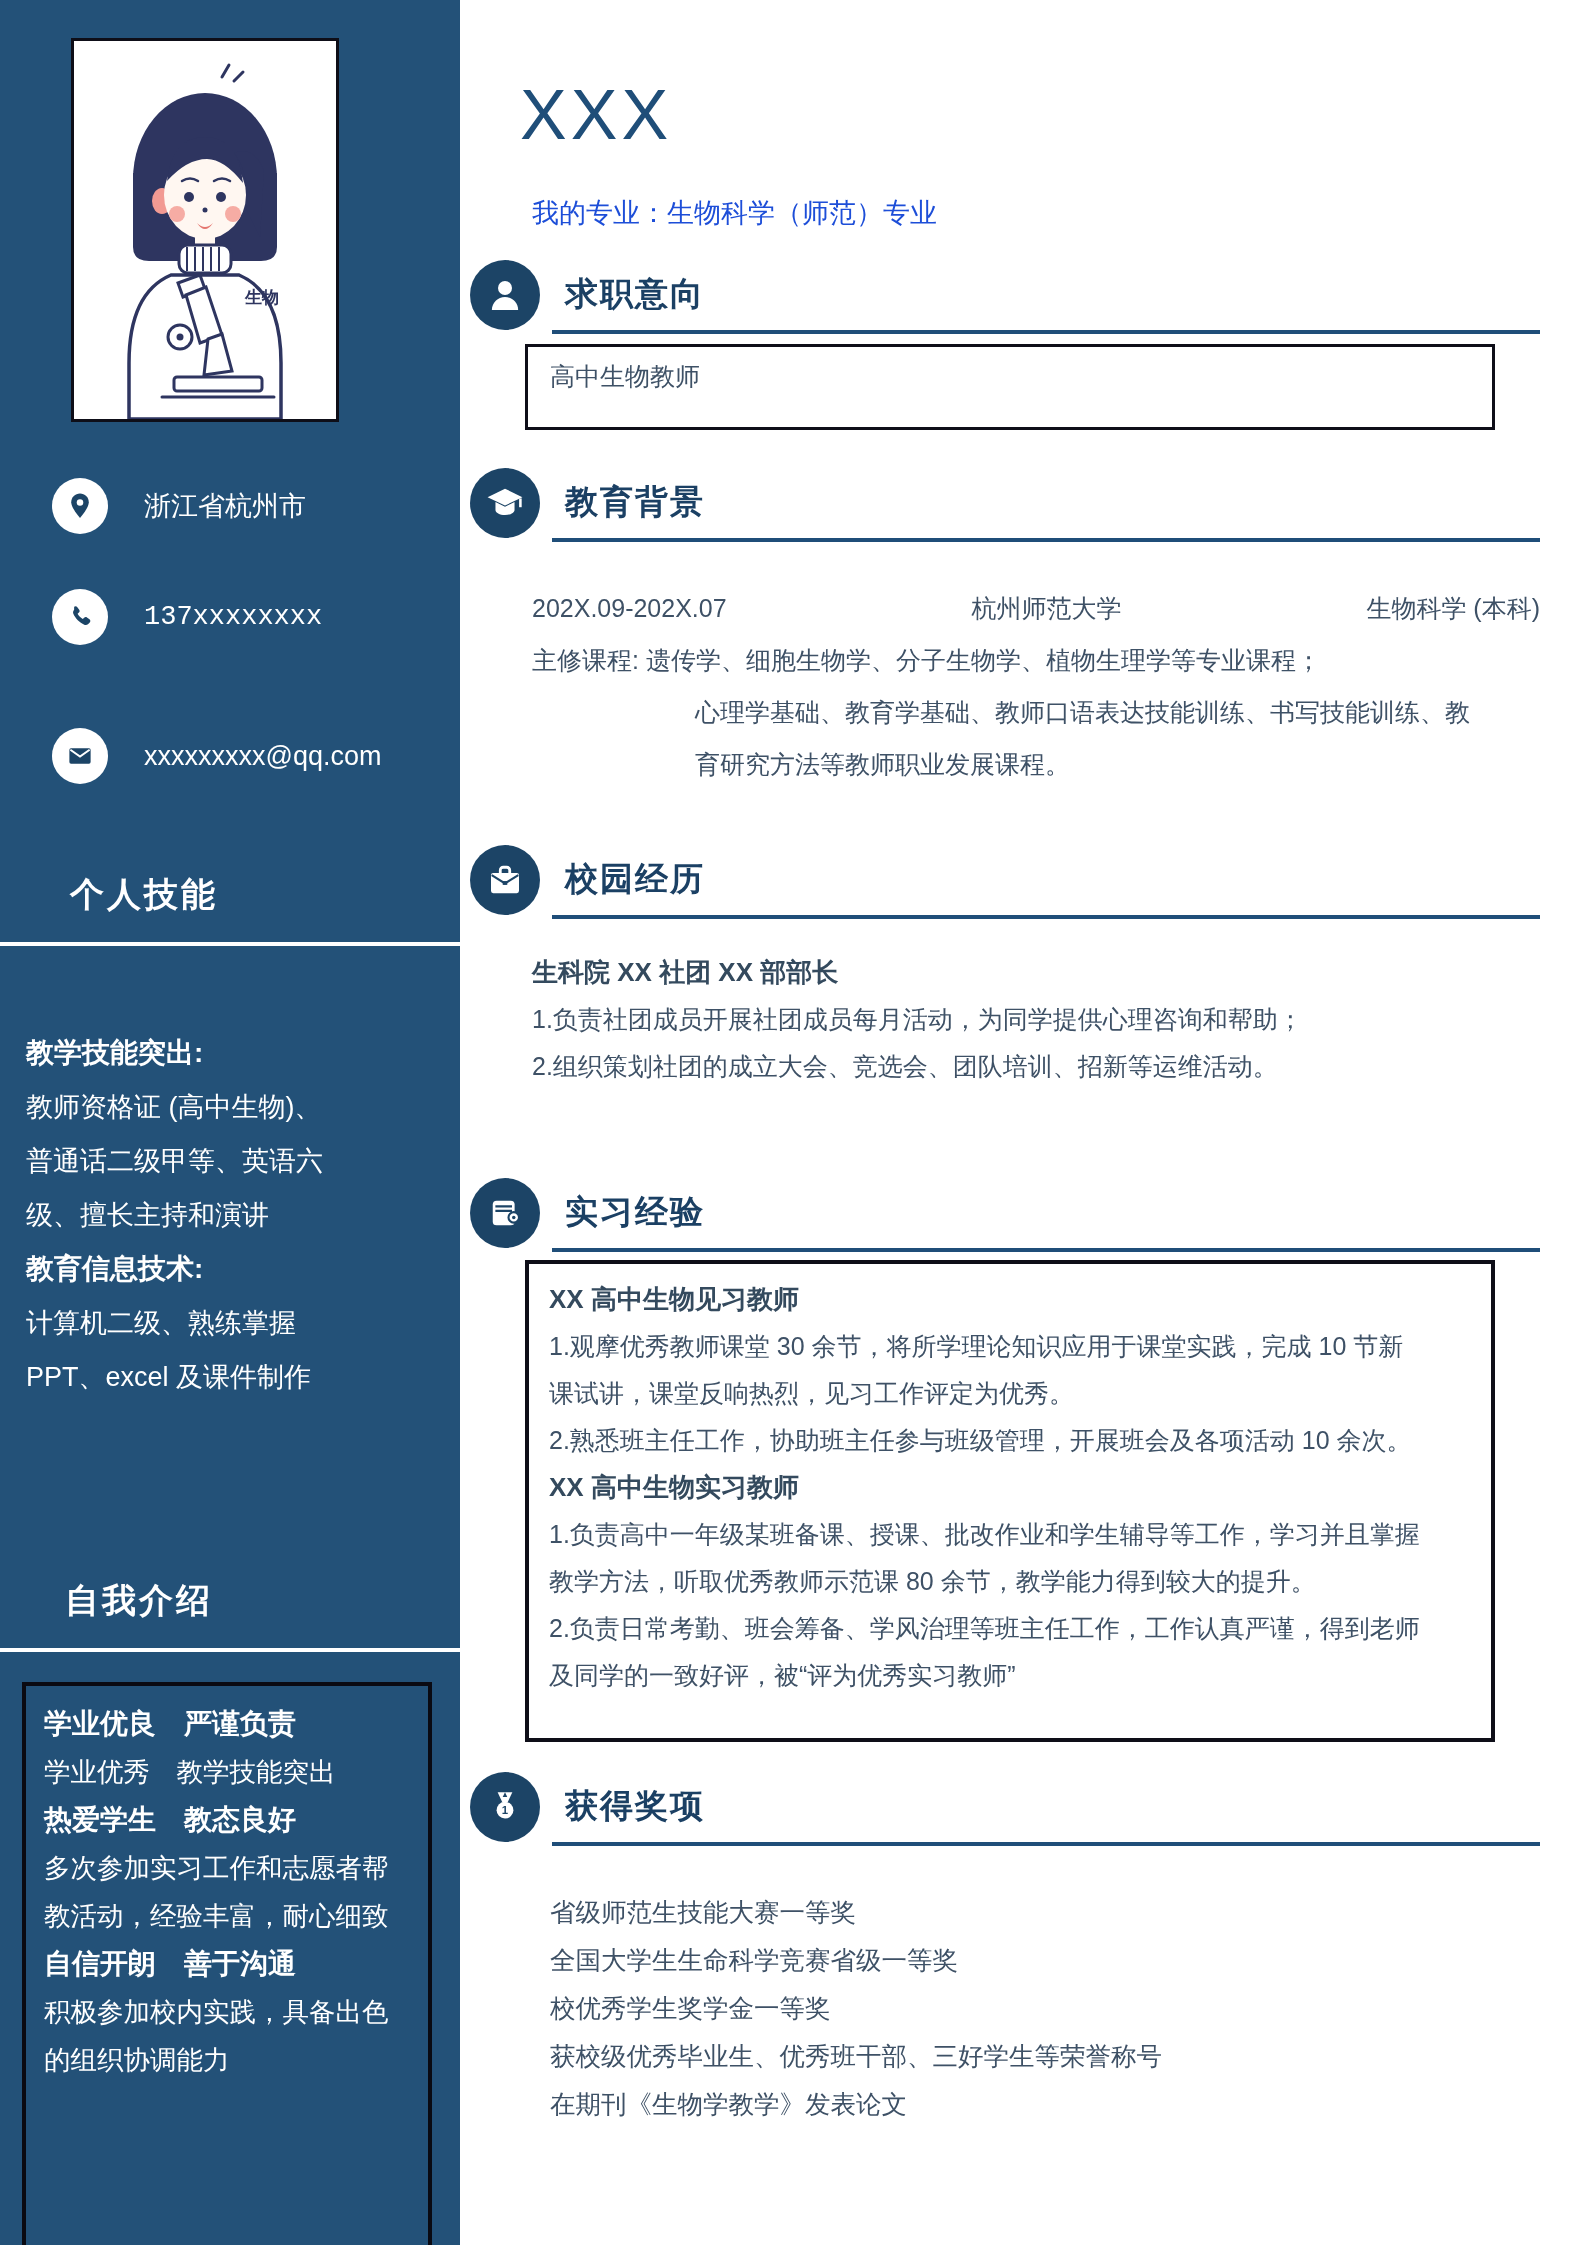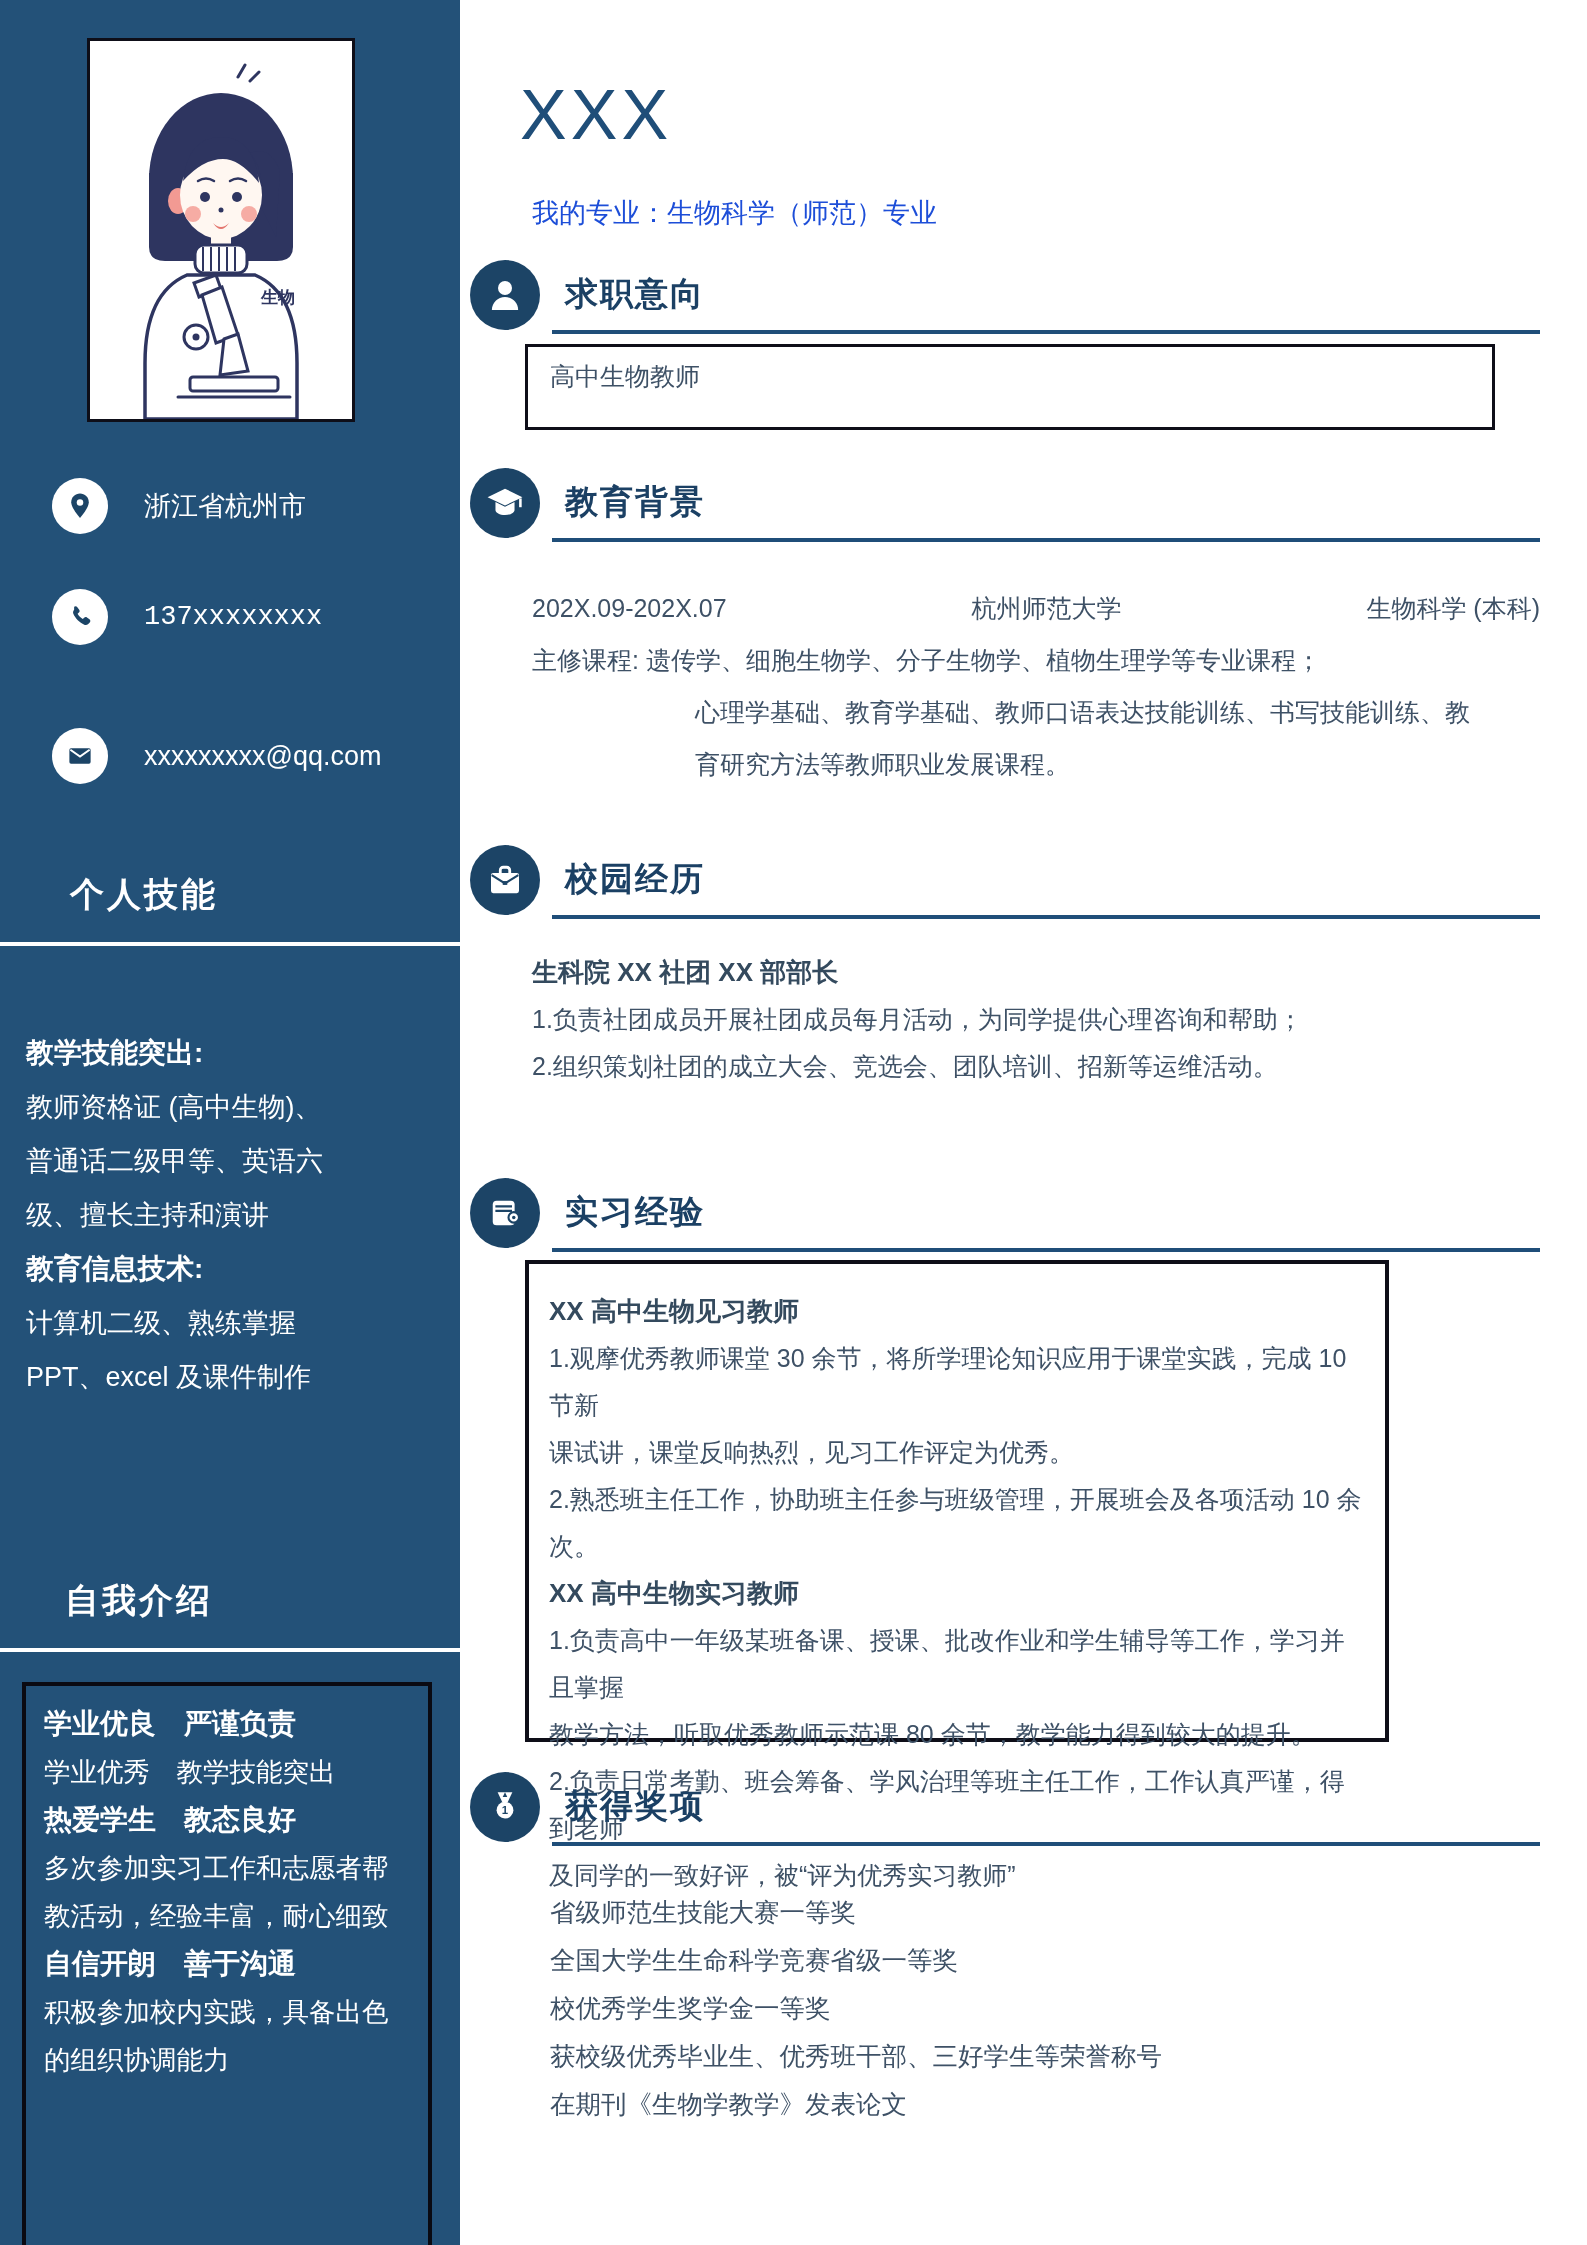--- a/index.html
+++ b/index.html
@@ -1,21 +1,21 @@
 <!DOCTYPE html>
 <html><head>
 <meta charset="utf-8">
 <style>
   html,body{margin:0;padding:0;background:#e8e8e8;}
   .page{position:relative;width:1587px;height:2245px;background:#ffffff;overflow:hidden;
         font-family:"Liberation Sans",sans-serif;}
 
   
   .sidebar{position:absolute;left:0;top:0;width:460px;height:100%;background:#235178;}
-  .photo-box{position:absolute;left:87px;top:38px;width:268px;height:384px;background:#ffffff;
+  .photo-box{position:absolute;left:71px;top:38px;width:268px;height:384px;background:#ffffff;
              border:3px solid #0e0e18;box-sizing:border-box;overflow:hidden;}
   .contact-row{position:absolute;left:52px;display:flex;align-items:center;gap:36px;}
   .contact-ico{width:56px;height:56px;border-radius:50%;background:#ffffff;flex:0 0 auto;
                display:flex;align-items:center;justify-content:center;}
   .contact-txt{color:#ffffff;font-size:27px;white-space:nowrap;}
   .side-h{position:absolute;color:#ffffff;font-size:34px;font-weight:bold;letter-spacing:3px;}
   .side-div{position:absolute;left:0;width:460px;height:4px;background:#ffffff;}
   .skills{position:absolute;left:26px;top:1026px;width:424px;color:#ffffff;
           font-size:27px;line-height:54px;}
   .skills .bold{font-weight:bold;font-size:28px;}
@@ -40,22 +40,22 @@
   .intent-box{margin:10px 0 0 55px;width:970px;height:86px;border:3px solid #0e0e18;
               box-sizing:border-box;padding:13px 22px;font-size:25px;color:#3E5166;}
 
   .edu{margin:40px 0 0 62px;width:1008px;color:#3E5166;font-size:25px;line-height:52px;}
   .edu-row{display:flex;justify-content:space-between;}
   .edu-indent{padding-left:163px;}
 
   .campus-content{margin:30px 0 0 62px;width:1008px;font-size:25px;color:#3E5166;line-height:47px;}
   .bold-line{font-weight:bold;color:#344A5E;font-size:26px;}
 
-  .intern-box{margin:8px 0 0 55px;width:864px;height:482px;border:4px solid #0e0e18;
-              box-sizing:border-box;padding:24px 20px;font-size:25px;color:#3E5166;line-height:47px;}
+  .intern-box{margin:8px 0 0 55px;width:970px;height:482px;border:4px solid #0e0e18;
+              box-sizing:border-box;padding:12px 20px;font-size:25px;color:#3E5166;line-height:47px;}
 
   .awards-list{margin:42px 0 0 80px;font-size:25.5px;color:#3E5166;line-height:48px;}
 </style>
 </head>
 <body>
 
 <div class="page">
 
   <aside class="sidebar">
 

